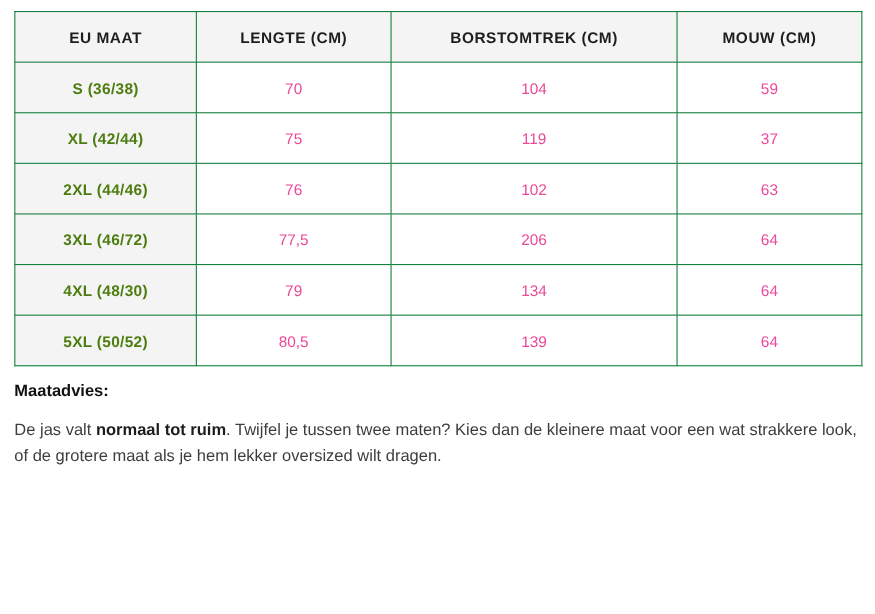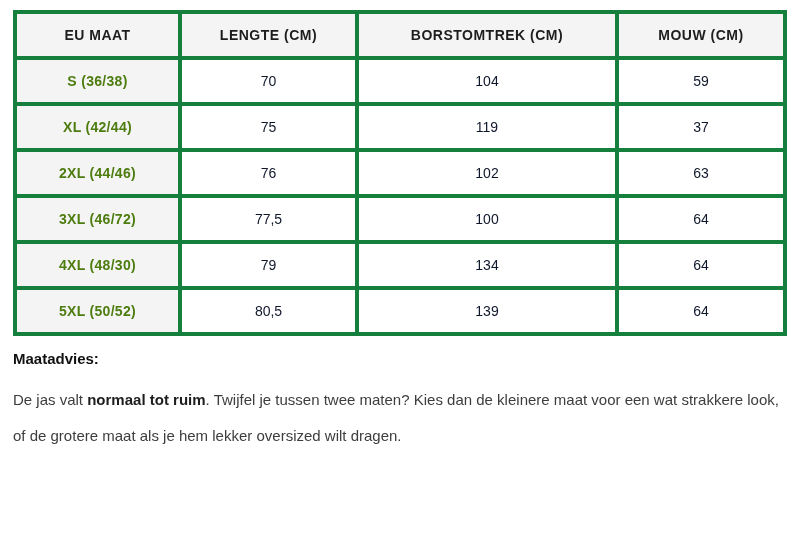--- a/index.html
+++ b/index.html
@@ -16,56 +16,56 @@
     border-collapse: collapse;
     table-layout: fixed;
     width: 770px;
   }
   table.size-table col.c1 { width: 165px; }
   table.size-table col.c2 { width: 177px; }
   table.size-table col.c3 { width: 260px; }
   table.size-table col.c4 { width: 168px; }
   table.size-table th,
   table.size-table td {
-    border: 4px solid #15803d;
+    border: 1px solid #15803d;
     height: 46px;
     text-align: center;
     vertical-align: middle;
     font-size: 14px;
   }
   table.size-table th {
     background: #f4f4f4;
     color: #1d1d1d;
     font-weight: bold;
     letter-spacing: 0.5px;
   }
   table.size-table td.size-cell {
     background: #f4f4f4;
     color: #4d7c0f;
     font-weight: bold;
     letter-spacing: 0.3px;
   }
   table.size-table td.val-cell {
     background: #ffffff;
-    color: #0f172a;
+    color: #ec4899;
     font-weight: normal;
   }
   .advice {
     margin-top: 14px;
     width: 770px;
   }
   .advice-heading {
     font-size: 15px;
     font-weight: bold;
     color: #111111;
   }
   .advice-body {
     margin-top: 15px;
     font-size: 15px;
-    line-height: 36px;
+    line-height: 24px;
     color: #3d3d3d;
   }
   .advice-body b { color: #1d1d1d; }
 </style>
 </head>
 <body>
 
 <div class="page">
 
   <table class="size-table">
@@ -98,21 +98,21 @@
       </tr>
       <tr>
         <td class="size-cell">2XL (44/46)</td>
         <td class="val-cell">76</td>
         <td class="val-cell">102</td>
         <td class="val-cell">63</td>
       </tr>
       <tr>
         <td class="size-cell">3XL (46/72)</td>
         <td class="val-cell">77,5</td>
-        <td class="val-cell">100</td>
+        <td class="val-cell">206</td>
         <td class="val-cell">64</td>
       </tr>
       <tr>
         <td class="size-cell">4XL (48/30)</td>
         <td class="val-cell">79</td>
         <td class="val-cell">134</td>
         <td class="val-cell">64</td>
       </tr>
       <tr>
         <td class="size-cell">5XL (50/52)</td>

